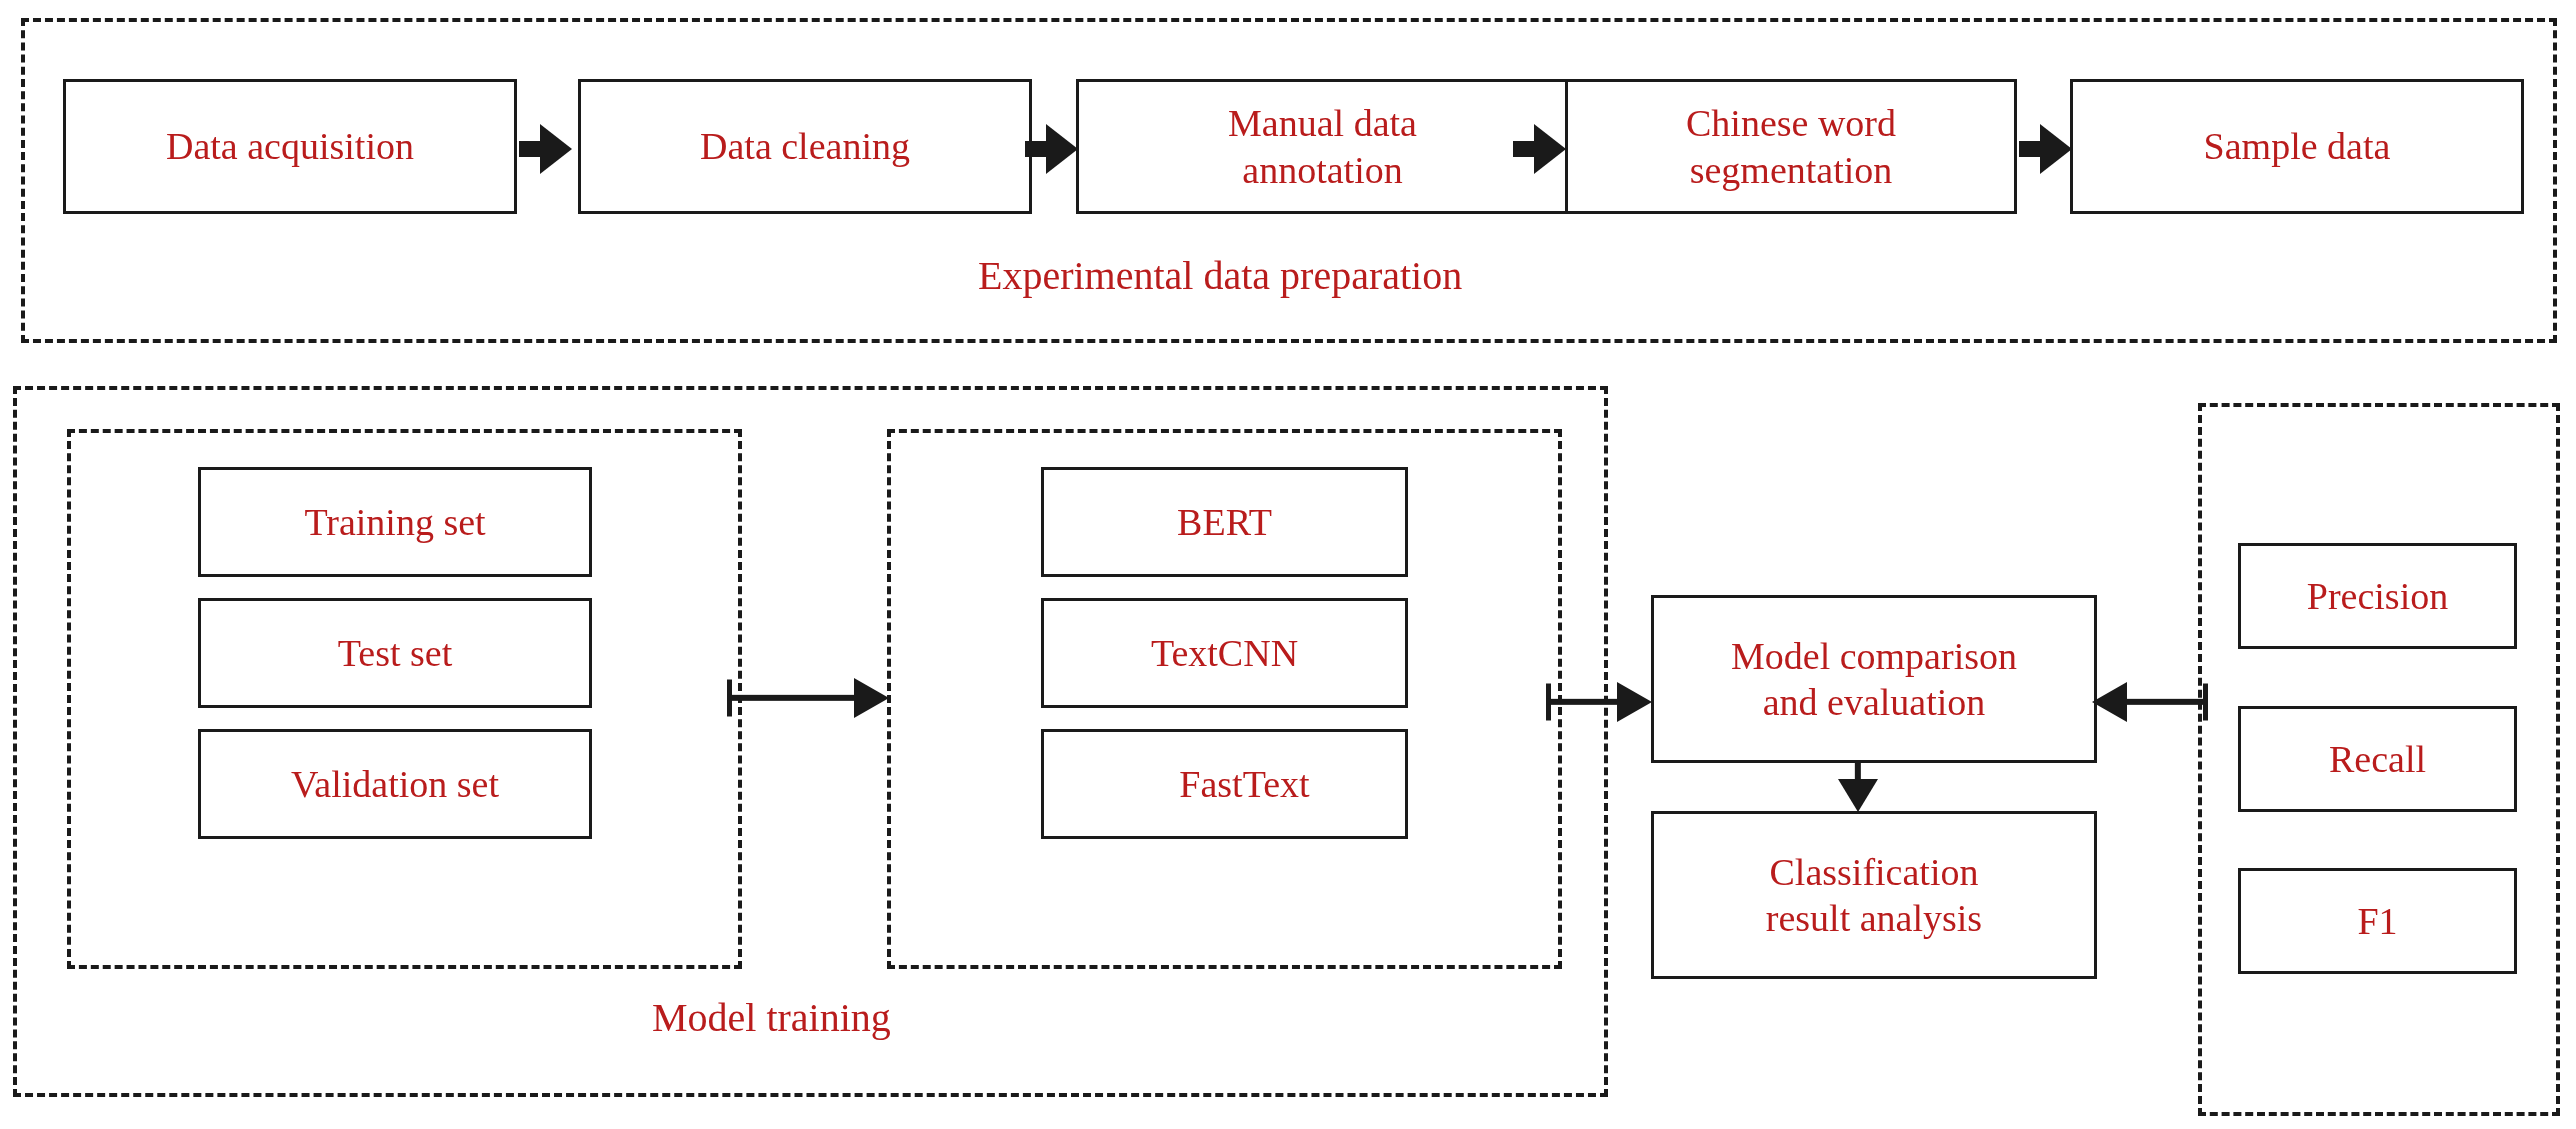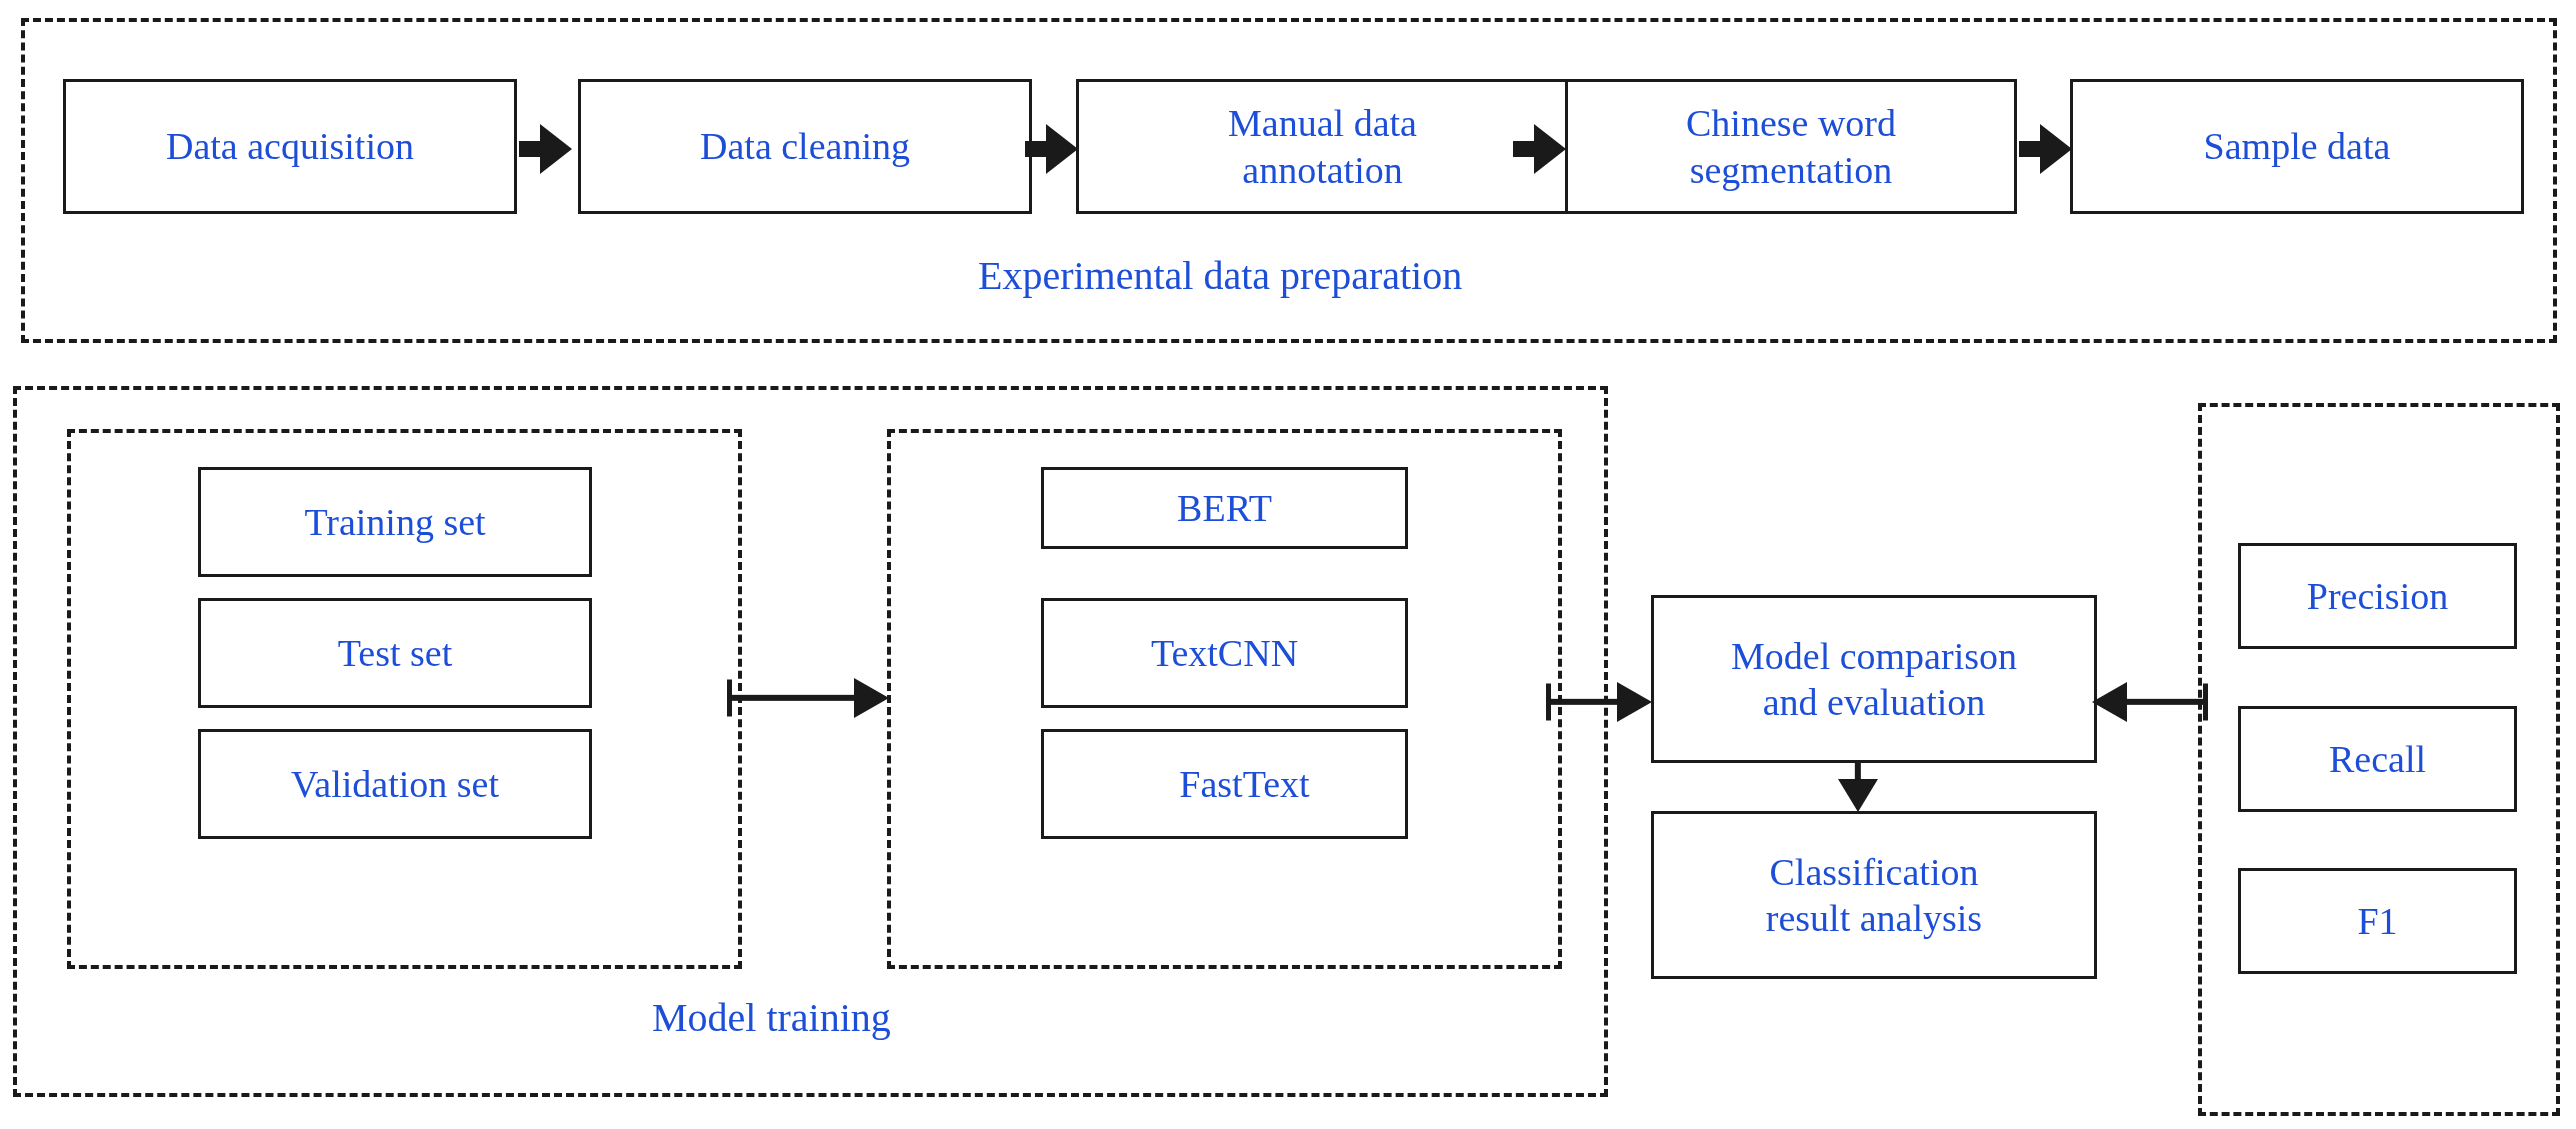--- a/index.html
+++ b/index.html
@@ -6,21 +6,21 @@
     margin: 0;
     padding: 0;
     background: #ffffff;
   }
   #canvas {
     position: relative;
     width: 2576px;
     height: 1129px;
     background: #ffffff;
     font-family: "Liberation Serif", "DejaVu Serif", serif;
-    color: #1d4ed8;
+    color: #b91c1c;
     overflow: hidden;
   }
 
   
   .group {
     position: absolute;
     border: 4px dashed #1a1a1a;
     box-sizing: border-box;
     background: transparent;
   }
@@ -186,21 +186,21 @@
   <div class="node" style="left:198px; top:729px; width:394px; height:110px; font-size:38px;">Validation set</div>
 
   <div class="arrow-h" style="left:727px; top:694px; width:163px; height:8px;">
     <div class="cap" style="left:0; height:37px;"></div>
     <div class="shaft" style="width:132px;"></div>
     <div class="head-r" style="left:127px;"></div>
   </div>
 
   <div class="group-inner" style="left:887px; top:429px; width:675px; height:540px;"></div>
 
-  <div class="node" style="left:1041px; top:467px; width:367px; height:82px; font-size:38px;">BERT</div>
+  <div class="node" style="left:1041px; top:467px; width:367px; height:110px; font-size:38px;">BERT</div>
   <div class="node" style="left:1041px; top:598px; width:367px; height:110px; font-size:38px;">TextCNN</div>
   <div class="node" style="left:1041px; top:729px; width:367px; height:110px; font-size:38px;padding-left:48px;">FastText</div>
 
   <div class="caption" style="left:652px; top:994px; font-size:40px;">Model training</div>
 
   <div class="arrow-h" style="left:1546px; top:698px; width:106px; height:8px;">
     <div class="cap" style="left:0; height:37px;"></div>
     <div class="shaft" style="width:76px;"></div>
     <div class="head-r" style="left:71px;"></div>
   </div>

